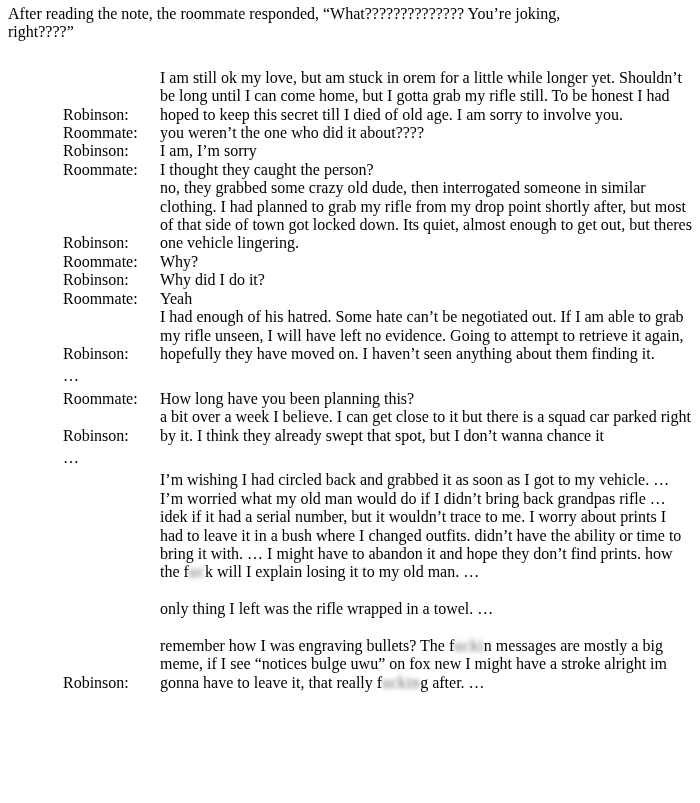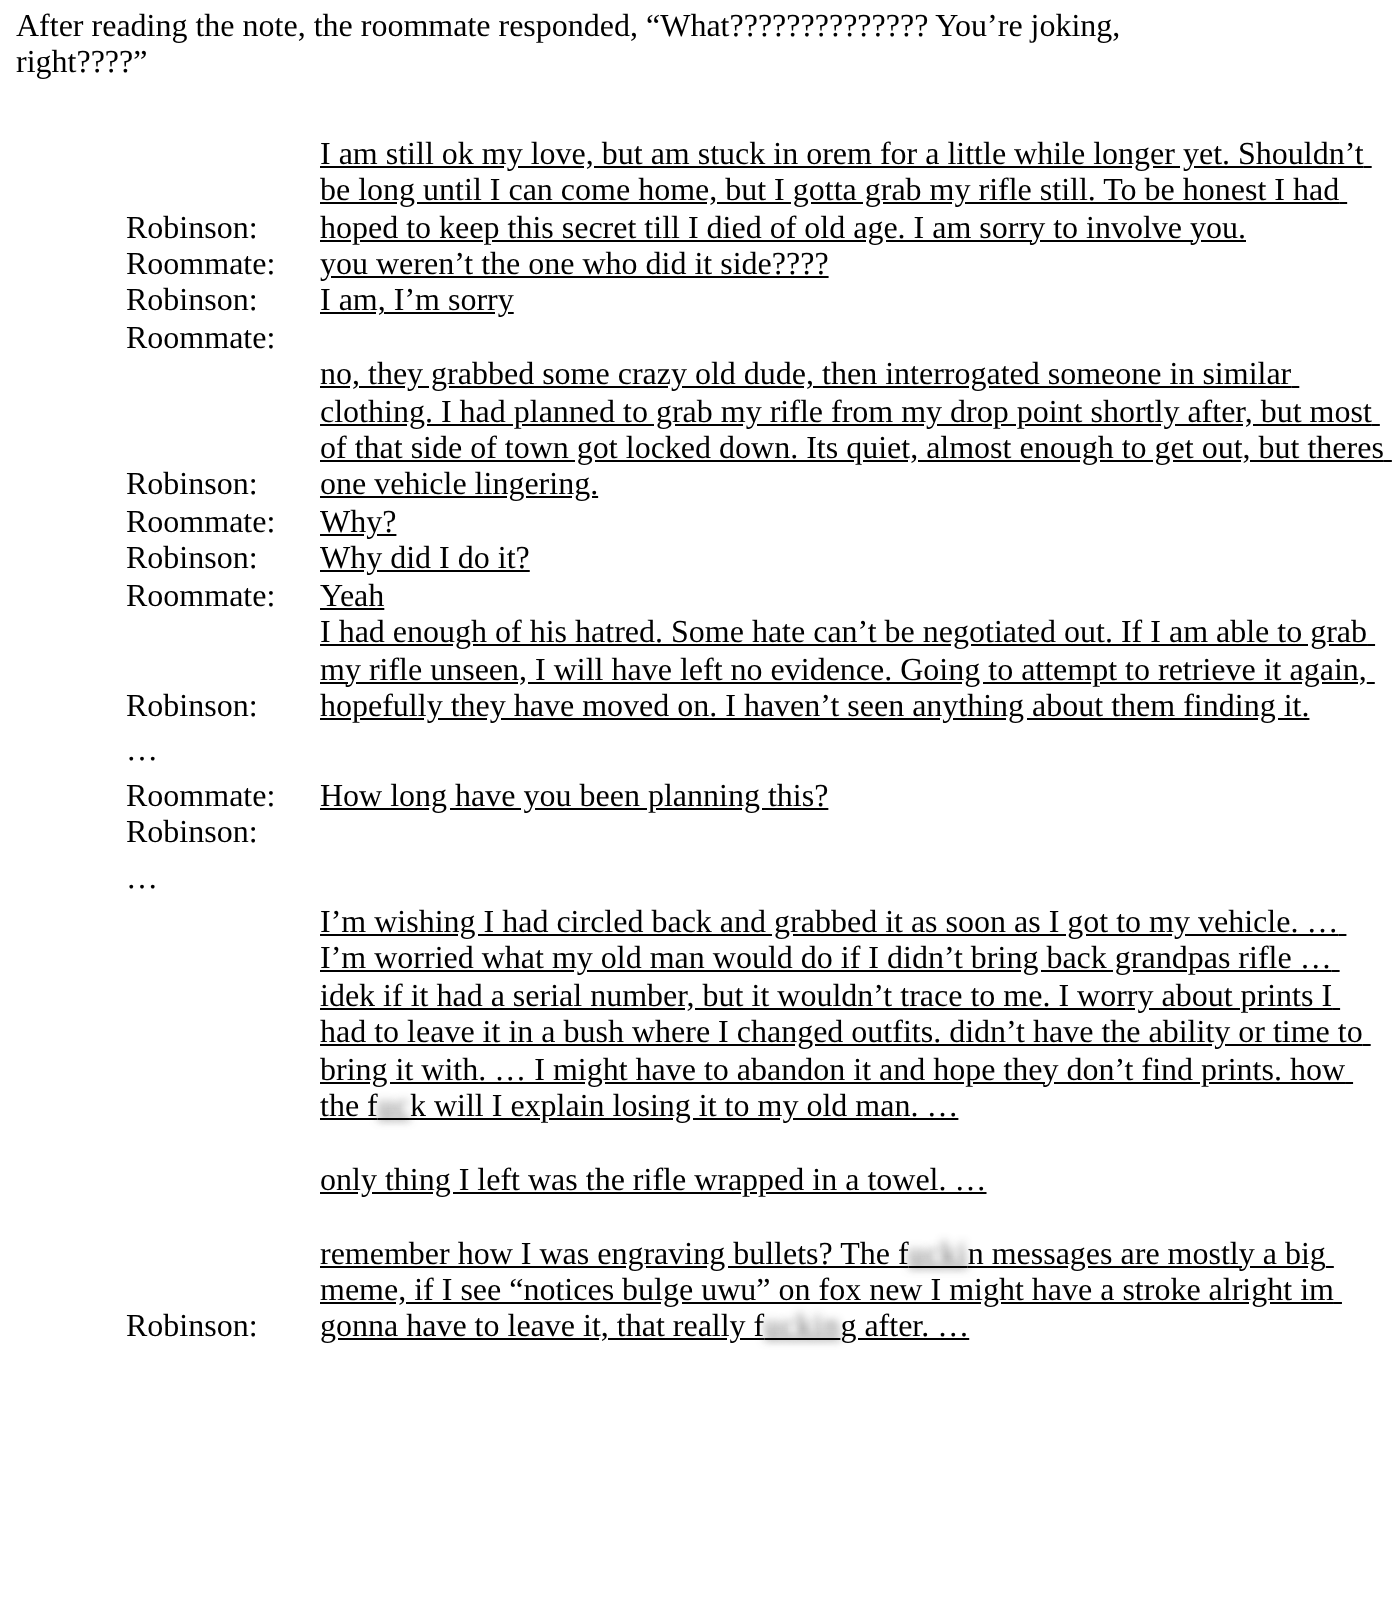--- a/index.html
+++ b/index.html
@@ -36,21 +36,20 @@
     align-items: flex-end;
   }
   .speaker {
     flex: 0 0 97px;
     width: 97px;
   }
   .msg {
     flex: 0 1 auto;
     max-width: 532px;
     white-space: pre-wrap;
-    text-decoration: underline;
   }
   .row.ellipsis-row {
     margin: 4px 0;
   }
   .redacted {
     color: transparent;
     text-shadow: 0 0 4px rgba(70, 70, 70, 0.85);
     letter-spacing: 0.5px;
     margin-top: 36px;
   }
@@ -62,28 +61,29 @@
   <p class="intro">After reading the note, the roommate responded, “What?????????????? You’re joking,
 right????”</p>
 
   <div class="conversation">
       <div class="row">
         <div class="speaker">Robinson:</div>
         <div class="msg"><span>I am still ok my love, but am stuck in orem for a little while longer yet. Shouldn’t be long until I can come home, but I gotta grab my rifle still. To be honest I had hoped to keep this secret till I died of old age. I am sorry to involve you.</span></div>
       </div>
       <div class="row">
         <div class="speaker">Roommate:</div>
-        <div class="msg"><span>you weren’t the one who did it side????</span></div>
+        <div class="msg"><span>you weren’t the one who did it about????</span></div>
       </div>
       <div class="row">
         <div class="speaker">Robinson:</div>
         <div class="msg"><span>I am, I’m sorry</span></div>
       </div>
       <div class="row">
         <div class="speaker">Roommate:</div>
+        <div class="msg"><span>I thought they caught the person?</span></div>
       </div>
       <div class="row">
         <div class="speaker">Robinson:</div>
         <div class="msg"><span>no, they grabbed some crazy old dude, then interrogated someone in similar clothing. I had planned to grab my rifle from my drop point shortly after, but most of that side of town got locked down. Its quiet, almost enough to get out, but theres one vehicle lingering.</span></div>
       </div>
       <div class="row">
         <div class="speaker">Roommate:</div>
         <div class="msg"><span>Why?</span></div>
       </div>
       <div class="row">
@@ -101,20 +101,21 @@
       <div class="row ellipsis-row">
         <div class="speaker">…</div>
         <div class="msg"></div>
       </div>
       <div class="row">
         <div class="speaker">Roommate:</div>
         <div class="msg"><span>How long have you been planning this?</span></div>
       </div>
       <div class="row">
         <div class="speaker">Robinson:</div>
+        <div class="msg"><span>a bit over a week I believe. I can get close to it but there is a squad car parked right by it. I think they already swept that spot, but I don’t wanna chance it</span></div>
       </div>
       <div class="row ellipsis-row">
         <div class="speaker">…</div>
         <div class="msg"></div>
       </div>
       <div class="row">
         <div class="speaker">Robinson:</div>
         <div class="msg"><span>I’m wishing I had circled back and grabbed it as soon as I got to my vehicle. … I’m worried what my old man would do if I didn’t bring back grandpas rifle … idek if it had a serial number, but it wouldn’t trace to me. I worry about prints I had to leave it in a bush where I changed outfits. didn’t have the ability or time to bring it with. … I might have to abandon it and hope they don’t find prints. how the f</span><span class="redacted">uc</span><span>k will I explain losing it to my old man. …
 
 only thing I left was the rifle wrapped in a towel. …

